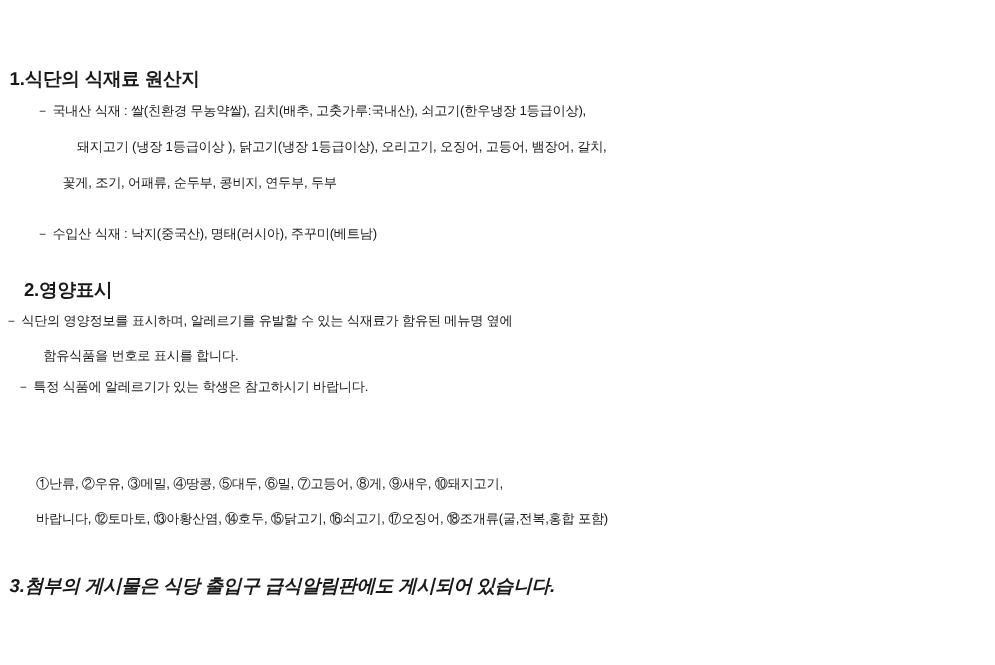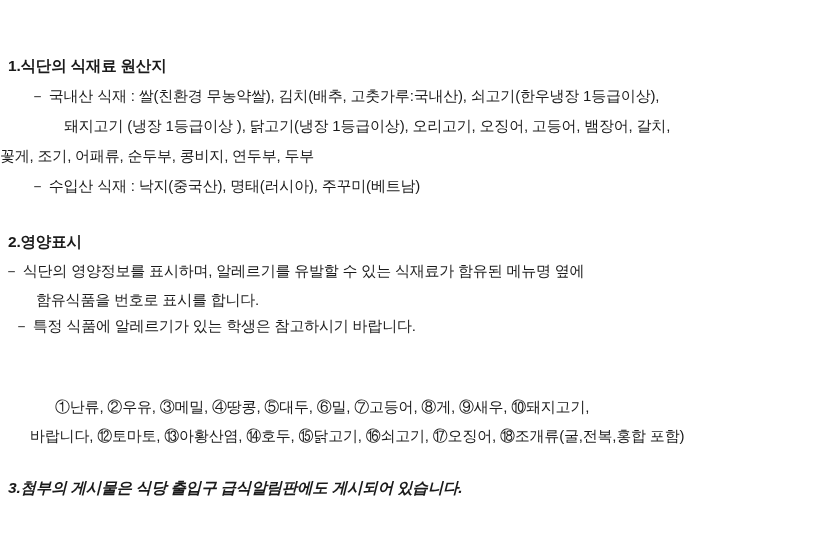--- a/index.html
+++ b/index.html
@@ -27,61 +27,61 @@
     left: 0;
     right: 0;
   }
   .heading {
     font-size: 15.5px;
     font-weight: bold;
     letter-spacing: -0.2px;
     white-space: nowrap;
   }
   .line {
-    font-size: 15px;
+    font-size: 11px;
     letter-spacing: -0.2px;
     white-space: nowrap;
     line-height: 1.0;
   }
 </style>
 </head>
 <body>
 
 <div class="page">
 
   <div class="block" style="top:56px;">
     <div class="heading" style="margin-left:8px;">1.식단의 식재료 원산지</div>
   </div>
   <div class="block" style="top:88px;">
     <div class="line" style="margin-left:30px;">－ 국내산 식재 : 쌀(친환경 무농약쌀), 김치(배추, 고춧가루:국내산), 쇠고기(한우냉장 1등급이상),</div>
   </div>
   <div class="block" style="top:118px;">
     <div class="line" style="margin-left:64px;">돼지고기 (냉장 1등급이상 ), 닭고기(냉장 1등급이상), 오리고기, 오징어, 고등어, 뱀장어, 갈치,</div>
   </div>
   <div class="block" style="top:148px;">
-    <div class="line" style="">꽃게, 조기, 어패류, 순두부, 콩비지, 연두부, 두부</div>
+    <div class="line" style="margin-left:52px;">꽃게, 조기, 어패류, 순두부, 콩비지, 연두부, 두부</div>
   </div>
   <div class="block" style="top:178px;">
-    <div class="line" style="margin-left:30px;">－ 수입산 식재 : 낙지(중국산), 명태(러시아), 주꾸미(베트남)</div>
+    <div class="line" style="margin-left:30px;margin-top:12px;">－ 수입산 식재 : 낙지(중국산), 명태(러시아), 주꾸미(베트남)</div>
   </div>
 
-  <div class="block" style="top:232px;">
+  <div class="block" style="top:232px;margin-left:12px;">
     <div class="heading" style="margin-left:8px;">2.영양표시</div>
   </div>
   <div class="block" style="top:263px;">
     <div class="line" style="margin-left:4px;">－ 식단의 영양정보를 표시하며, 알레르기를 유발할 수 있는 식재료가 함유된 메뉴명 옆에</div>
   </div>
   <div class="block" style="top:318px;">
     <div class="line" style="margin-left:14px;">－ 특정 식품에 알레르기가 있는 학생은 참고하시기 바랍니다.</div>
   </div>
   <div class="block" style="top:292px;">
     <div class="line" style="margin-left:36px;">함유식품을 번호로 표시를 합니다.</div>
   </div>
 
-  <div class="block" style="top:399px;padding-left:25px;">
+  <div class="block" style="top:399px;">
     <div class="line" style="margin-left:30px;">①난류, ②우유, ③메밀, ④땅콩, ⑤대두, ⑥밀, ⑦고등어, ⑧게, ⑨새우, ⑩돼지고기,</div>
   </div>
   <div class="block" style="top:428px;">
     <div class="line" style="margin-left:30px;">바랍니다, ⑫토마토, ⑬아황산염, ⑭호두, ⑮닭고기, ⑯쇠고기, ⑰오징어, ⑱조개류(굴,전복,홍합 포함)</div>
   </div>
 
   <div class="block" style="top:478px;">
     <div class="heading" style="margin-left:8px;font-style:italic;">3.첨부의 게시물은 식당 출입구 급식알림판에도 게시되어 있습니다.</div>
   </div>
 

